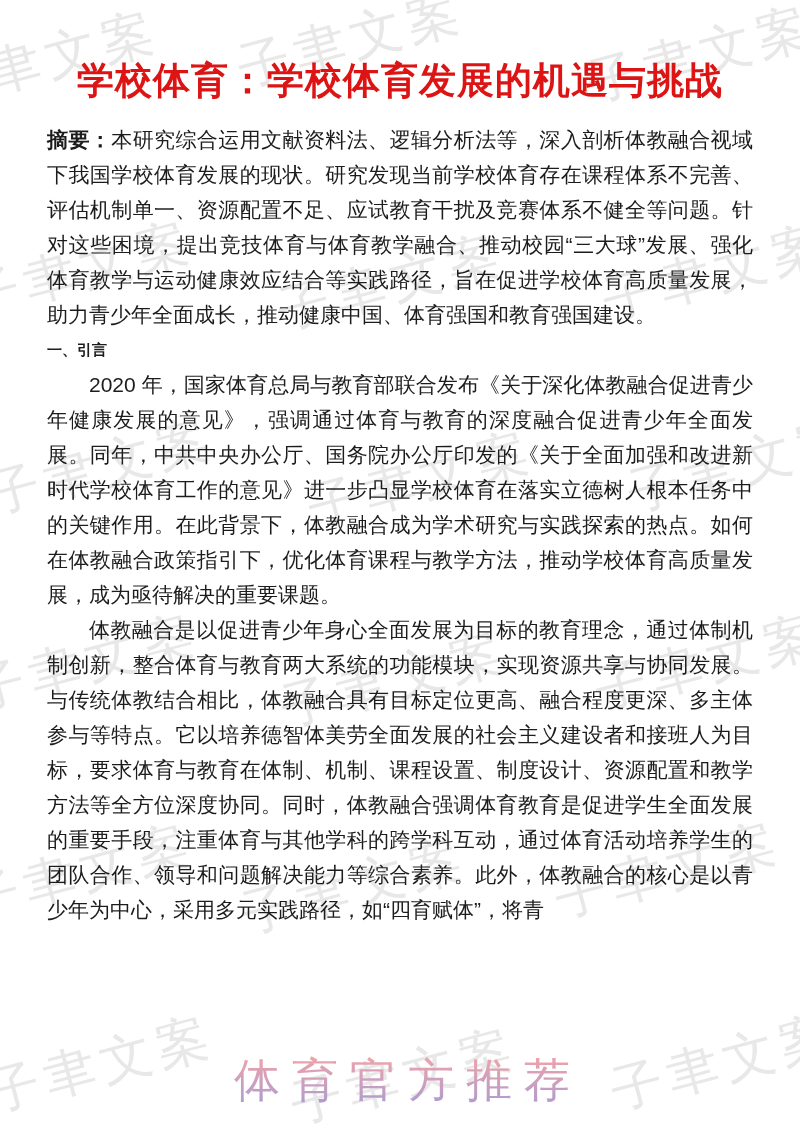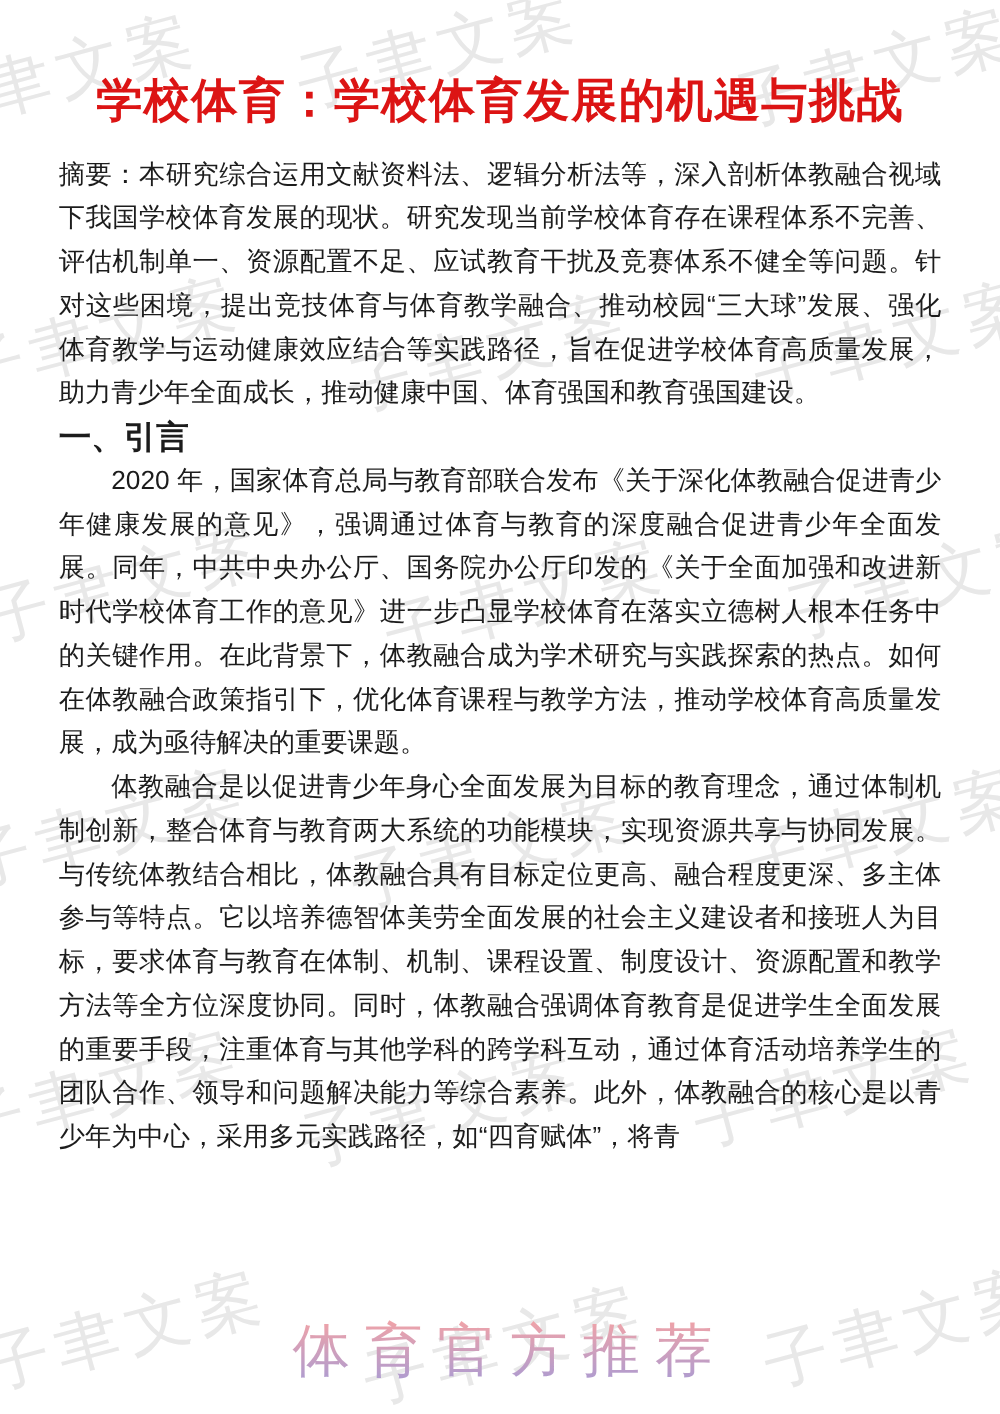--- a/index.html
+++ b/index.html
@@ -38,24 +38,24 @@
     position: relative; z-index: 1;
     width: 706px;
     margin: 16px auto 0;
     font-size: 21px;
     line-height: 35px;
     color: #1c1c1c;
     text-align: justify;
   }
   .para { margin: 0; }
   .para.indent { text-indent: 2em; }
-  .b { font-weight: normal; }
+  .b { font-weight: bold; }
   .heading {
     margin: 0;
-    font-size: 26px;
+    font-size: 15px;
     line-height: 35px;
     font-weight: bold;
     color: #1c1c1c;
   }
   .footer {
     position: absolute; z-index: 1;
     left: 16px; right: 0;
     top: 1050px;
     text-align: center;
     font-family: "Liberation Serif", "DejaVu Serif", serif;

